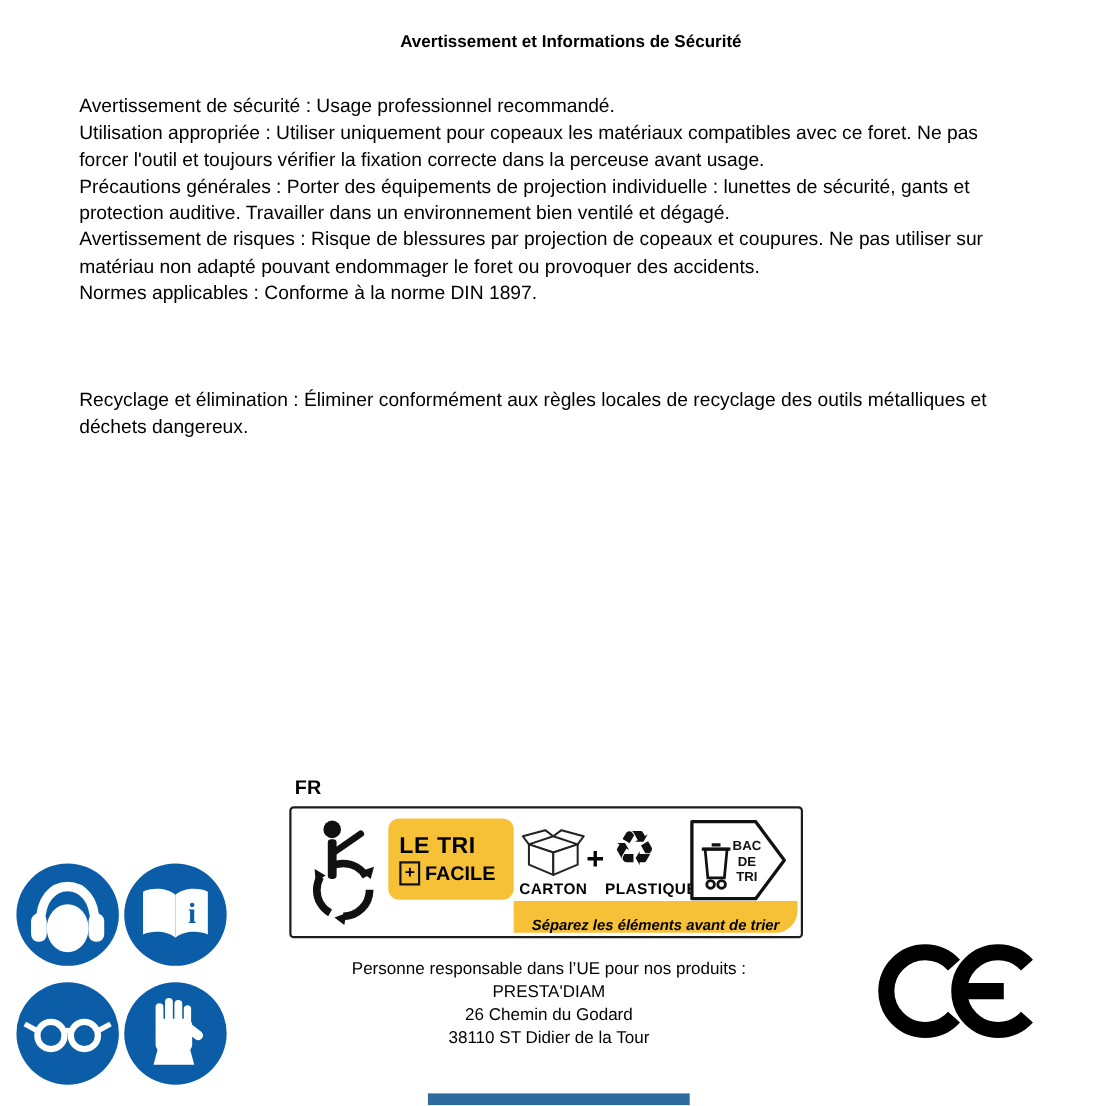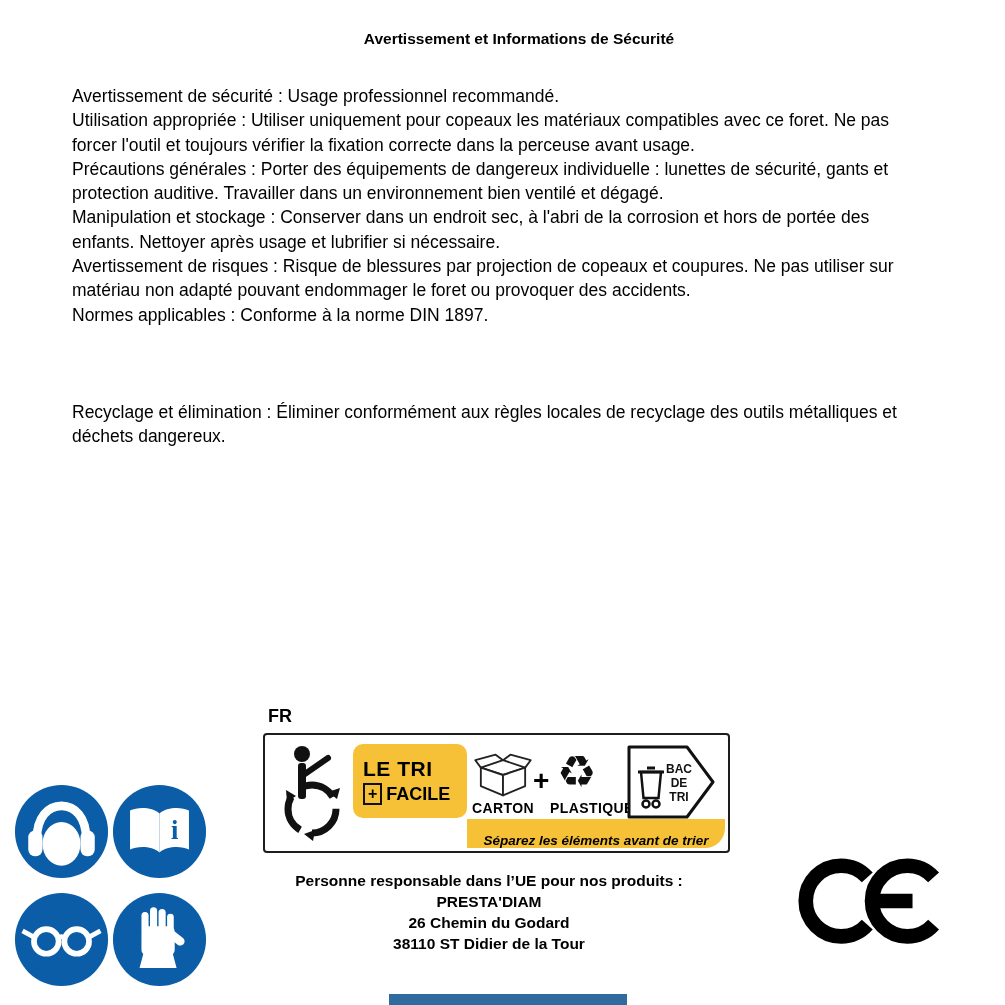--- a/index.html
+++ b/index.html
@@ -53,41 +53,40 @@
   }
 
   
   .ppe-grid{
     position:absolute;left:14px;top:784px;
     display:grid;grid-template-columns:95px 95px;grid-auto-rows:95px;column-gap:3px;row-gap:13px;
   }
   .ppe-grid svg{display:block;}
 
   .company{
-    position:absolute;left:242px;top:870px;width:494px;text-align:center;
-    font-size:15.5px;font-weight:bold;line-height:21px;
+    position:absolute;left:252px;top:870px;width:494px;text-align:center;
+    font-size:15.5px;font-weight:normal;line-height:21px;
   }
   .ce-mark{position:absolute;left:798px;top:850px;}
   .bottom-bar{
     position:absolute;left:389px;top:994px;width:238px;height:11px;
     background:var(--bar-blue,#2F6B9E);
   }
 </style>
 </head>
 <body>
 
 <div class="page">
 
   <div class="title">Avertissement et Informations de Sécurité</div>
 
   <div class="body-text">
     <p>Avertissement de sécurité : Usage professionnel recommandé.</p>
     <p>Utilisation appropriée : Utiliser uniquement pour copeaux les matériaux compatibles avec ce foret. Ne pas forcer l'outil et toujours vérifier la fixation correcte dans la perceuse avant usage.</p>
-    <p>Précautions générales : Porter des équipements de dangereux individuelle : lunettes de sécurité, gants et protection auditive. Travailler dans un environnement bien ventilé et dégagé.</p>
-    <p>Manipulation et stockage : Conserver dans un endroit sec, à l'abri de la corrosion et hors de portée des enfants. Nettoyer après usage et lubrifier si nécessaire.</p>
+    <p>Précautions générales : Porter des équipements de projection individuelle : lunettes de sécurité, gants et protection auditive. Travailler dans un environnement bien ventilé et dégagé.</p>
     <p>Avertissement de risques : Risque de blessures par projection de copeaux et coupures. Ne pas utiliser sur matériau non adapté pouvant endommager le foret ou provoquer des accidents.</p>
     <p>Normes applicables : Conforme à la norme DIN 1897.</p>
     <p class="recycle">Recyclage et élimination : Éliminer conformément aux règles locales de recyclage des outils métalliques et déchets dangereux.</p>
   </div>
 
   <div class="fr-label">FR</div>
 
   <div class="pill">
 
     <svg class="triman" width="70" height="100" viewBox="0 0 70 100">

